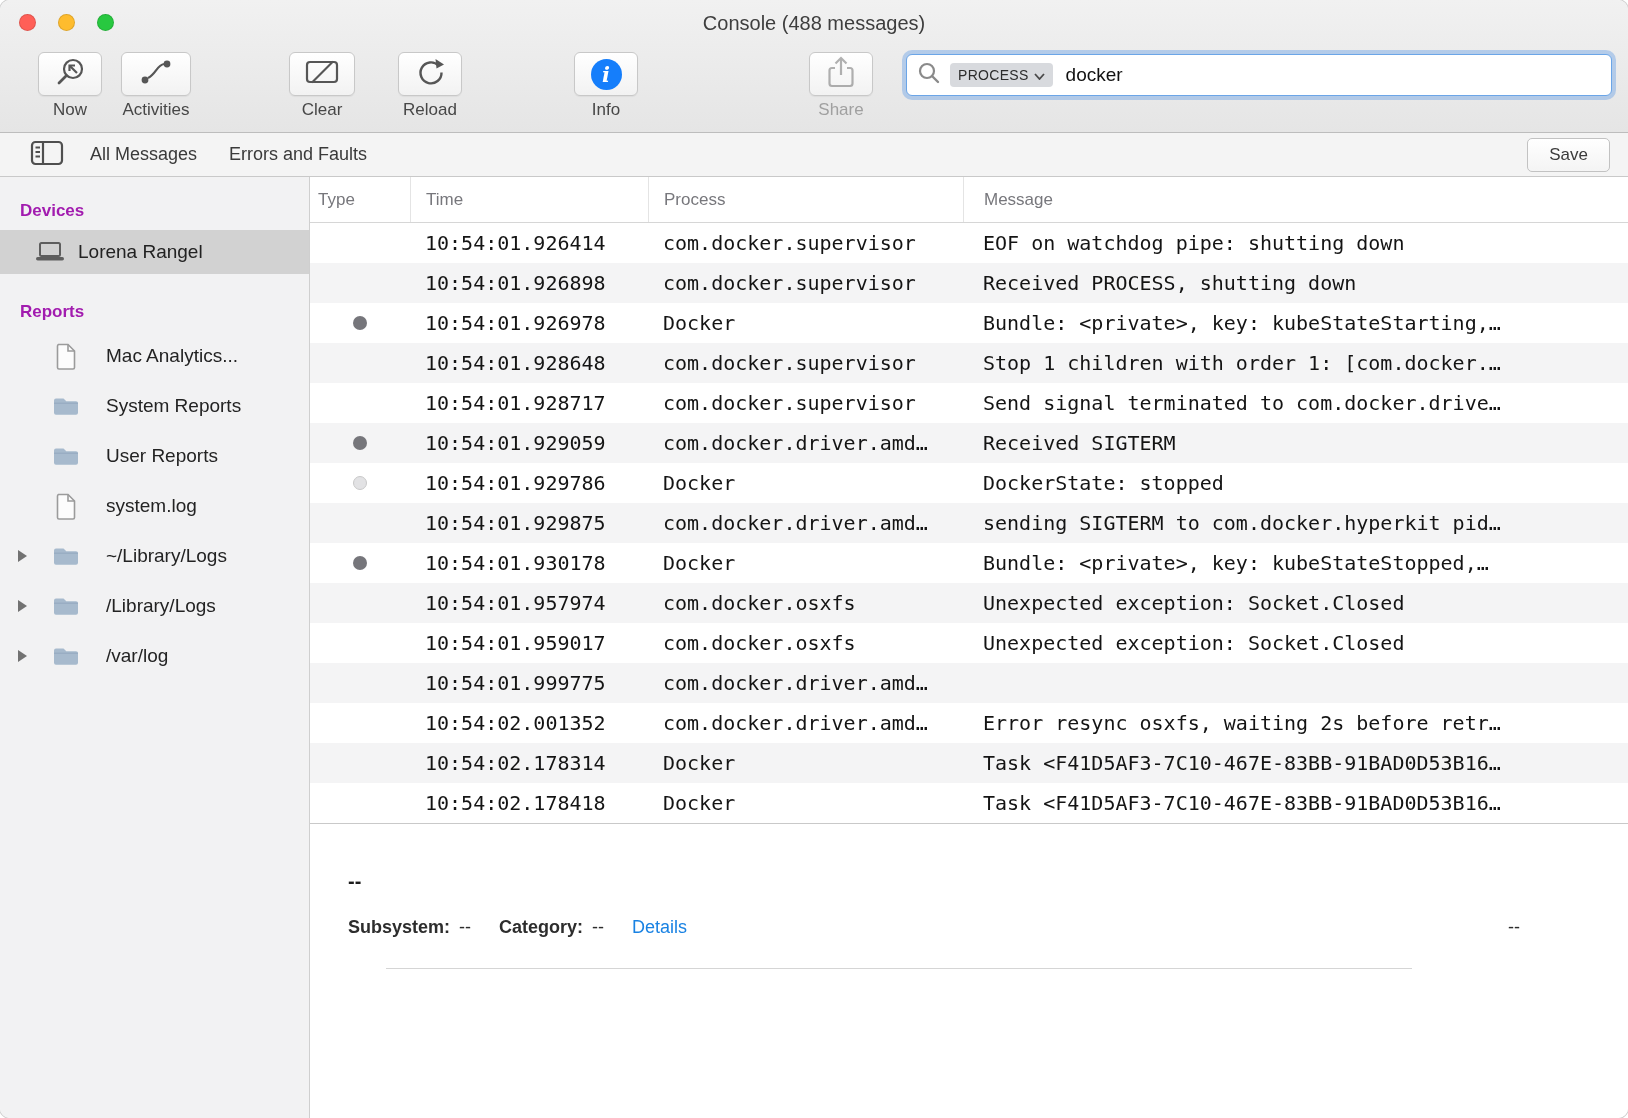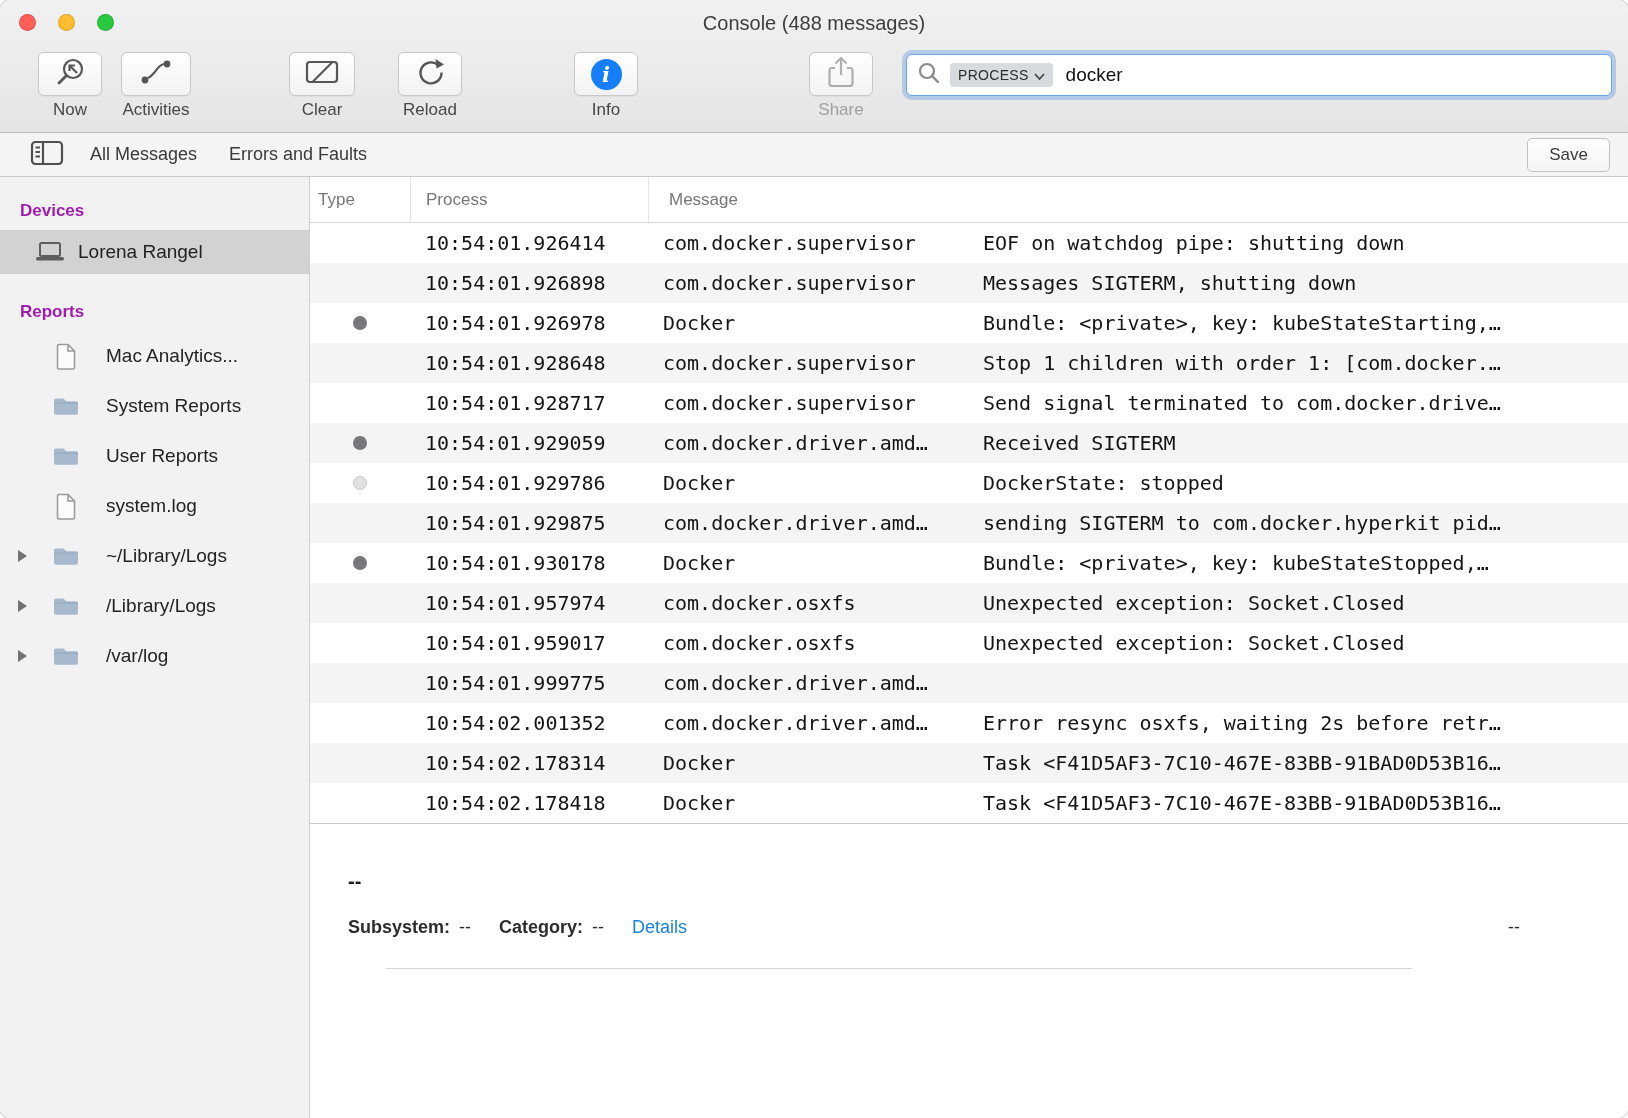--- a/index.html
+++ b/index.html
@@ -332,36 +332,37 @@
               </svg>
             </span>
     <span class="side-label">/var/log</span>
   </div>
         </div>
     </div>
 
     <div class="main">
       <div class="table-head">
         <div class="hcell type">Type</div>
+        <div class="hcell time">Time</div>
         <div class="hcell process">Process</div>
         <div class="hcell message">Message</div>
       </div>
 
       <div class="rows">
           <div class="row">
     <div class="cell type-cell"></div>
     <div class="cell time-cell mono">10:54:01.926414</div>
     <div class="cell process-cell mono">com.docker.supervisor</div>
     <div class="cell message-cell mono">EOF on watchdog pipe: shutting down</div>
   </div>
           <div class="row">
     <div class="cell type-cell"></div>
     <div class="cell time-cell mono">10:54:01.926898</div>
     <div class="cell process-cell mono">com.docker.supervisor</div>
-    <div class="cell message-cell mono">Messages SIGTERM, shutting down</div>
+    <div class="cell message-cell mono">Received PROCESS, shutting down</div>
   </div>
           <div class="row">
     <div class="cell type-cell">
               <span class="dot dot-dark" style="display: block;"></span>
             </div>
     <div class="cell time-cell mono">10:54:01.926978</div>
     <div class="cell process-cell mono">Docker</div>
     <div class="cell message-cell mono">Bundle: &lt;private&gt;, key: kubeStateStarting,…</div>
   </div>
           <div class="row">

